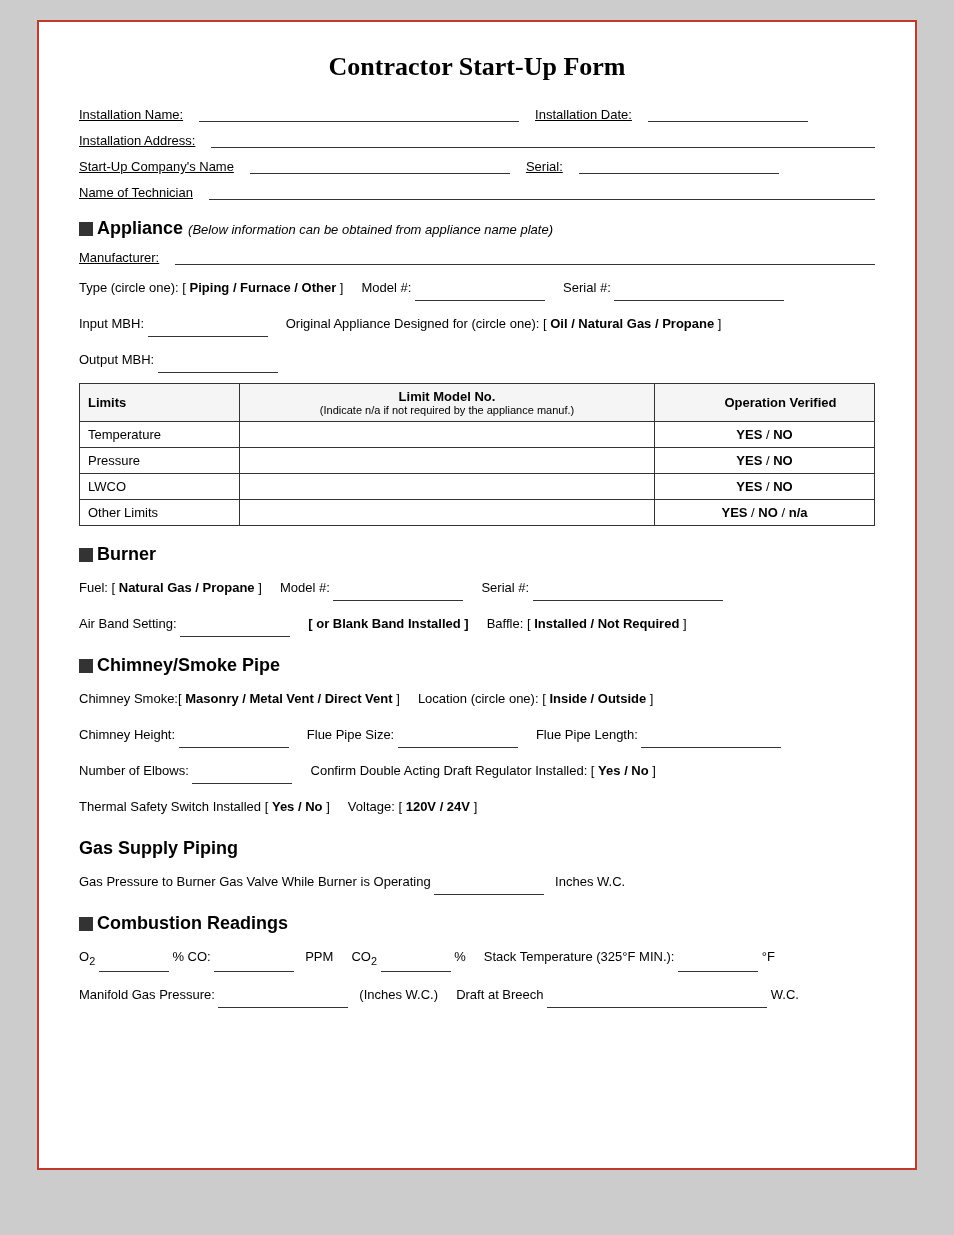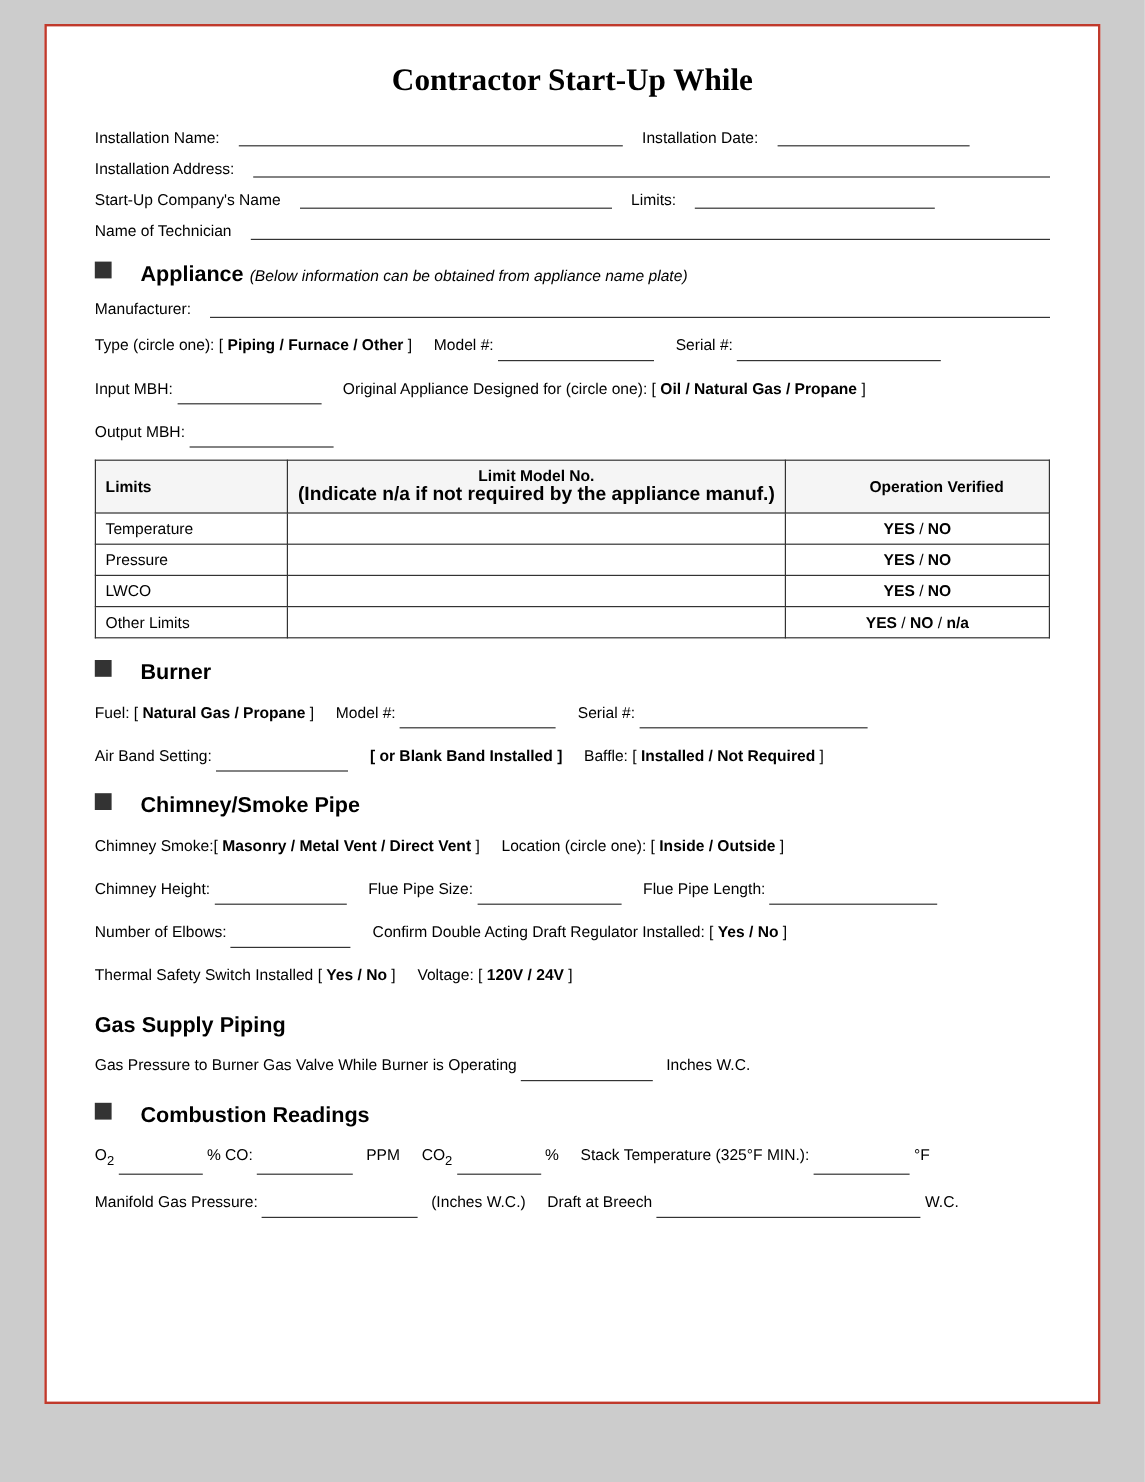--- a/index.html
+++ b/index.html
@@ -24,34 +24,36 @@
       font-size: 26px;
       font-weight: bold;
       margin-bottom: 24px;
       font-family: Georgia, serif;
     }
     .field-row {
       display: flex;
       align-items: flex-end;
       margin-bottom: 10px;
       gap: 16px;
+      text-decoration: underline;
     }
     .field-label {
       white-space: nowrap;
       font-size: 13px;
     }
     .field-line {
       border-bottom: 1px solid #333;
       flex: 1;
       height: 16px;
       min-width: 40px;
     }
     .section-header {
       display: flex;
-      gap: 24px;
+      align-items: center;
+      gap: 4px;
       margin: 18px 0 10px 0;
     }
     .section-square {
       width: 14px;
       height: 14px;
       background: #333;
       display: inline-block;
       flex-shrink: 0;
     }
     .section-title {
@@ -102,38 +104,38 @@
       font-weight: bold;
       margin: 18px 0 28px 0;
       padding-left: 0;
     }
   </style>
 </head>
 <body>
 
 <div class="page">
 
-  <div class="title">Contractor Start-Up While</div>
+  <div class="title">Contractor Start-Up Form</div>
 
   <div class="field-row">
     <span class="field-label">Installation Name:</span>
     <div class="field-line" style="width:280px; flex:none; flex-grow:1; max-width:320px;"></div>
     <span class="field-label">Installation Date:</span>
     <div class="field-line" style="width:160px; flex:none;"></div>
   </div>
 
   <div class="field-row">
     <span class="field-label">Installation  Address:</span>
     <div class="field-line"></div>
   </div>
 
   <div class="field-row">
     <span class="field-label">Start-Up Company's Name</span>
     <div class="field-line" style="max-width:260px;"></div>
-    <span class="field-label">Limits:</span>
+    <span class="field-label">Serial:</span>
     <div class="field-line" style="width:200px; flex:none;"></div>
   </div>
 
   <div class="field-row">
     <span class="field-label">Name  of  Technician</span>
     <div class="field-line"></div>
   </div>
 
   <div class="section-header">
     <span class="section-square"></span>
@@ -173,21 +175,21 @@
     <span>Output MBH:</span>
     <span class="inline-line" style="width:120px;"></span>
   </div>
 
   <table>
     <thead>
       <tr>
         <th class="left" style="width:160px;"><span>Limits</span></th>
         <th>
           <div>Limit Model No.</div>
-          <div style="font-weight:bold; font-size:16px;">(Indicate n/a if not required by the appliance manuf.)</div>
+          <div style="font-weight:normal; font-size:11px;">(Indicate n/a if not required by the appliance manuf.)</div>
         </th>
         <th style="width:220px;padding-left:40px;"><span>Operation Verified</span></th>
       </tr>
     </thead>
     <tbody>
       <tr>
         <td>Temperature</td>
         <td></td>
         <td class="center"><span class="yes-no">YES  <span class="slash">/</span>  NO</span></td>
       </tr>

